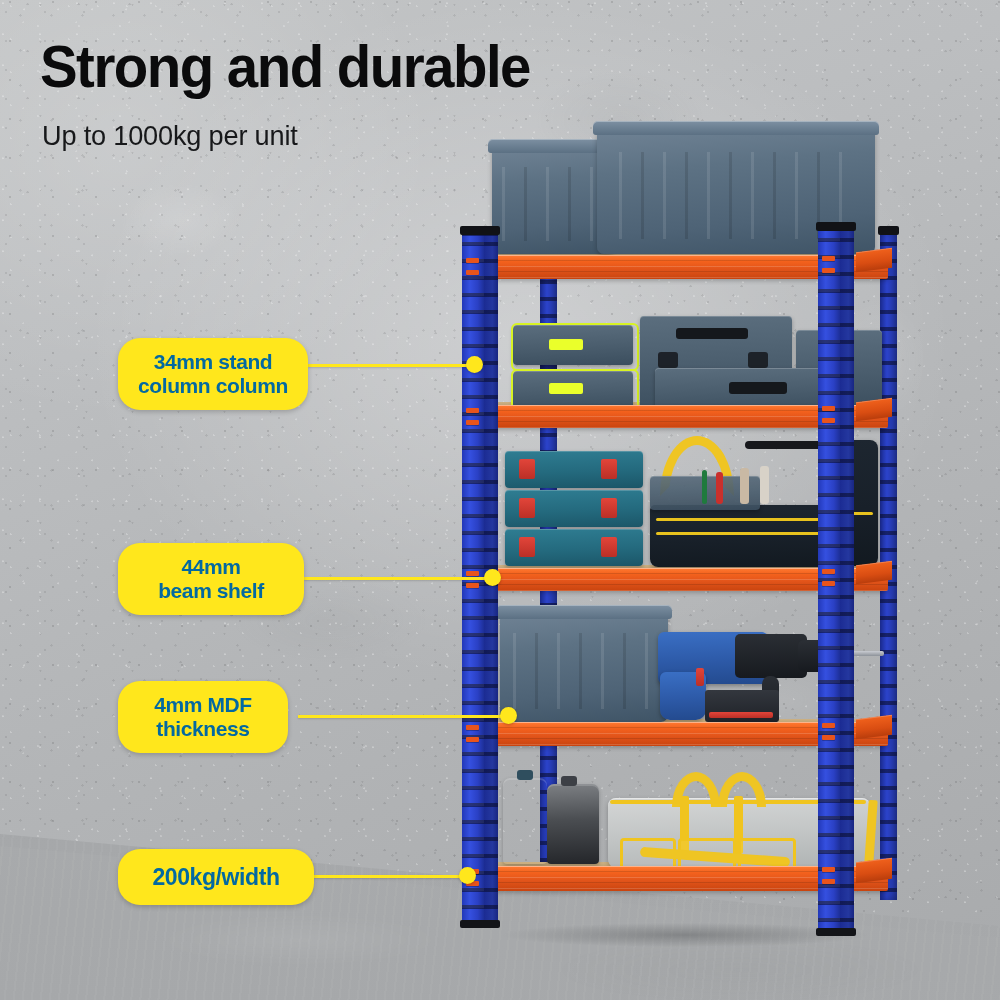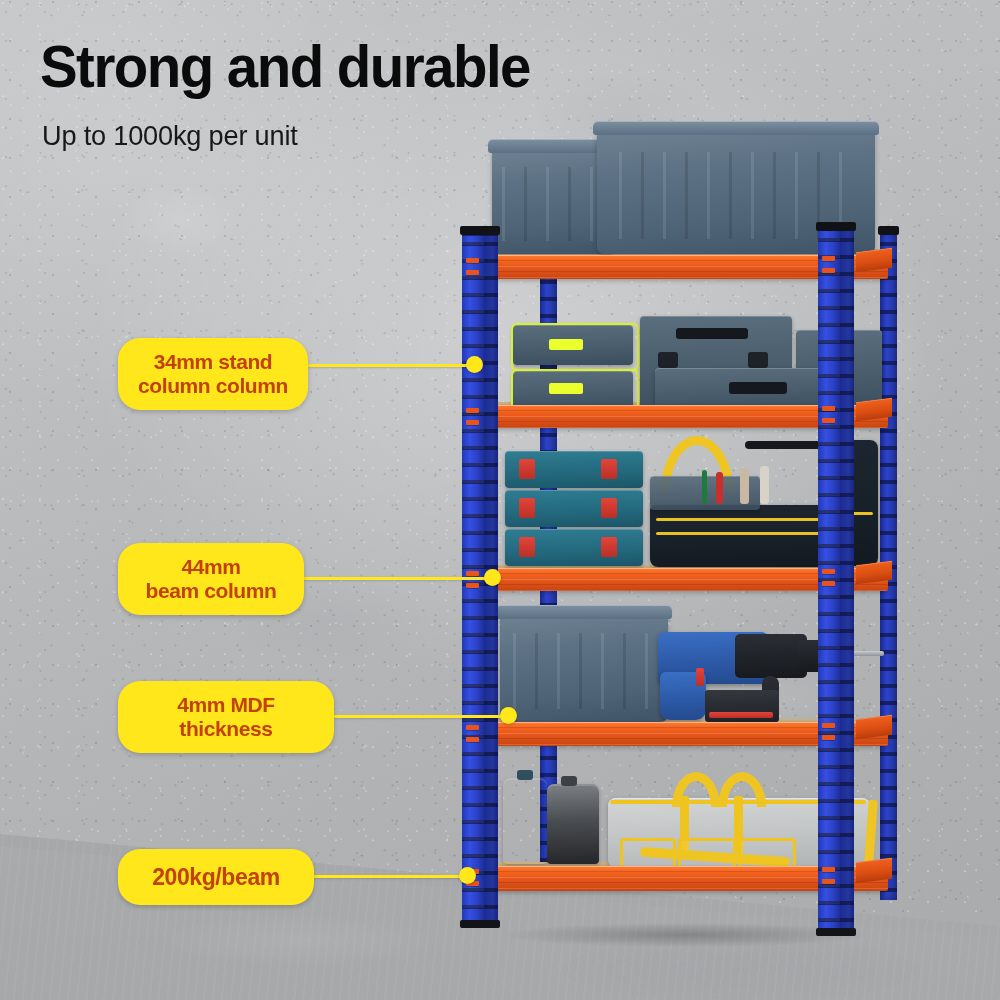--- a/index.html
+++ b/index.html
@@ -221,21 +221,21 @@
   .bagstrap{position:absolute;background:#efc523;border-radius:2px;}
 
   
   .callout{
     position:absolute;
     background:#ffe71c;
     border-radius:22px;
     box-shadow:0 2px 5px rgba(0,0,0,.20);
     display:flex;align-items:center;justify-content:center;
     text-align:center;
-    color:#c2410c;
+    color:#0369a1;
     font-weight:700;
     letter-spacing:-.4px;
     line-height:1.14;
     padding:0 14px;
     box-sizing:border-box;
   }
   .leader{position:absolute;height:3px;background:#ffe71c;box-shadow:0 1px 2px rgba(0,0,0,.15);}
   .dot{
     position:absolute;width:17px;height:17px;border-radius:50%;
     background:#ffe71c;box-shadow:0 1px 3px rgba(0,0,0,.25);
@@ -443,33 +443,33 @@
         <div>
           <div>34mm stand</div>
           <div>column column</div>
         </div>
       </div>
       <div class="leader" style="left: 304px; top: 577px; width: 188px;"></div>
       <div class="dot" style="left: 484px; top: 569px;"></div>
       <div class="callout" style="left: 118px; top: 543px; width: 186px; height: 72px; font-size: 21px;">
         <div>
           <div>44mm</div>
-          <div>beam column</div>
+          <div>beam shelf</div>
         </div>
       </div>
       <div class="leader" style="left: 298px; top: 715px; width: 210px;"></div>
       <div class="dot" style="left: 500px; top: 707px;"></div>
-      <div class="callout" style="left: 118px; top: 681px; width: 216px; height: 72px; font-size: 21px; justify-content: center;">
+      <div class="callout" style="left: 118px; top: 681px; width: 170px; height: 72px; font-size: 21px; justify-content: center;">
         <div>
           <div>4mm MDF</div>
           <div>thickness</div>
         </div>
       </div>
       <div class="leader" style="left: 314px; top: 875px; width: 152px;"></div>
       <div class="dot" style="left: 459px; top: 867px;"></div>
       <div class="callout" style="left: 118px; top: 849px; width: 196px; height: 56px; font-size: 23px;">
         <div>
-          <div>200kg/beam</div>
+          <div>200kg/width</div>
         </div>
       </div>
     </div>
 
 </div>
 
 </body></html>

